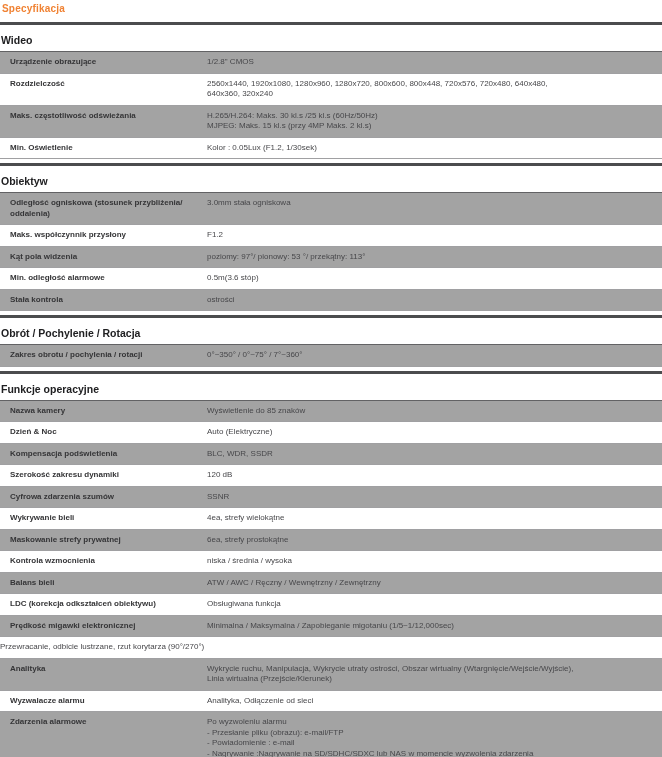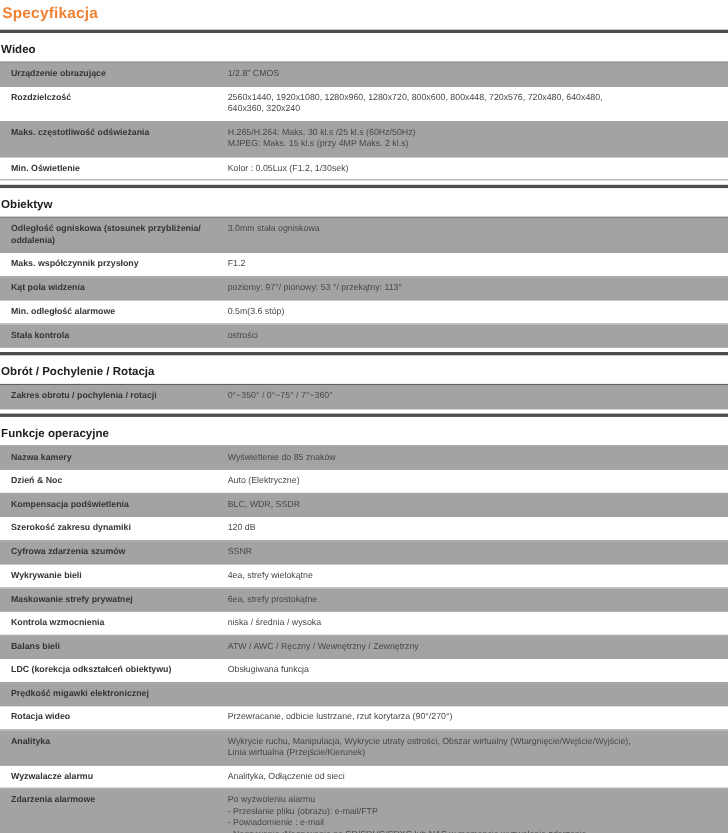--- a/index.html
+++ b/index.html
@@ -4,21 +4,21 @@
 <style>
   html, body { margin: 0; padding: 0; background: #ffffff; }
   .page {
     width: 662px;
     box-sizing: border-box;
     font-family: "Liberation Sans", "DejaVu Sans", sans-serif;
     color: #3e3e40;
     background: #ffffff;
   }
   .page-title {
-    font-size: 14px;
+    font-size: 10px;
     font-weight: bold;
     color: #f08233;
     margin: 3px 0 0 2px;
     letter-spacing: 0.2px;
   }
   .title-rule {
     border: 0;
     border-top: 3px solid #4b4c4e;
     margin: 8px 0 0 0;
   }
@@ -203,23 +203,25 @@
             </div>
           </div>
           <div class="spec-row">
             <div class="label">LDC (korekcja odkształceń obiektywu)</div>
             <div class="value">
               <div class="value-line">Obsługiwana funkcja</div>
             </div>
           </div>
           <div class="spec-row shaded">
             <div class="label">Prędkość migawki elektronicznej</div>
-          </div>
-          <div class="spec-row">
-            <div class="label">Rotacja wideo</div>
+            <div class="value">
+              <div class="value-line">Minimalna / Maksymalna / Zapobieganie migotaniu (1/5~1/12,000sec)</div>
+            </div>
+          </div>
+          <div class="spec-row">
             <div class="value">
               <div class="value-line">Przewracanie, odbicie lustrzane, rzut korytarza (90°/270°)</div>
             </div>
           </div>
           <div class="spec-row shaded">
             <div class="label">Analityka</div>
             <div class="value">
               <div class="value-line">Wykrycie ruchu, Manipulacja, Wykrycie utraty ostrości, Obszar wirtualny (Wtargnięcie/Wejście/Wyjście),</div>
               <div class="value-line">Linia wirtualna (Przejście/Kierunek)</div>
             </div>

